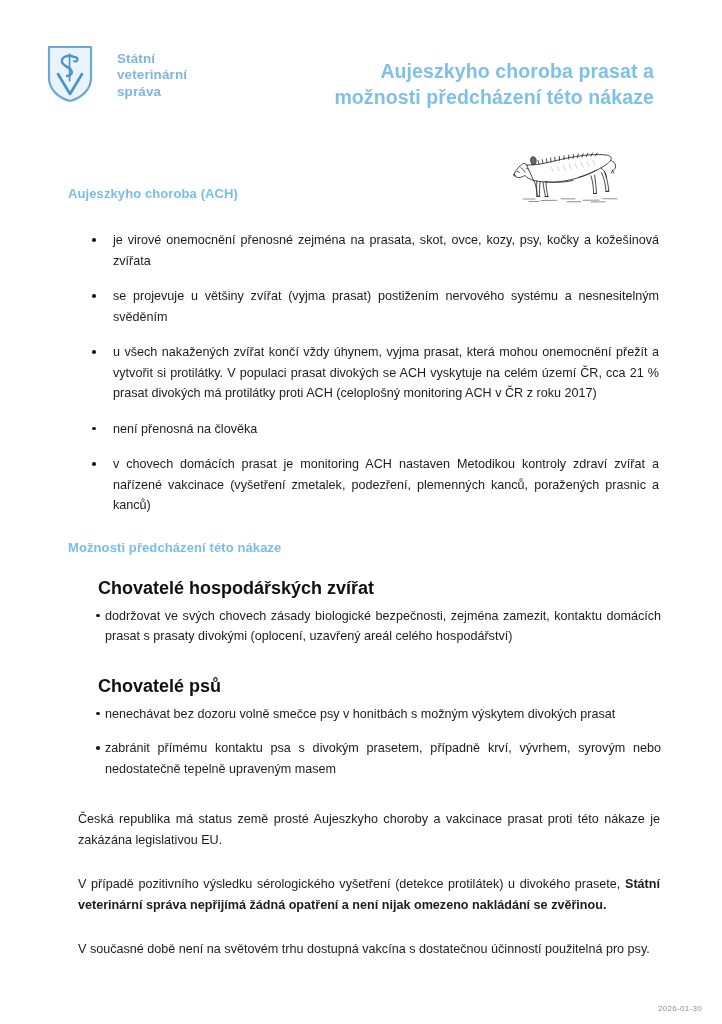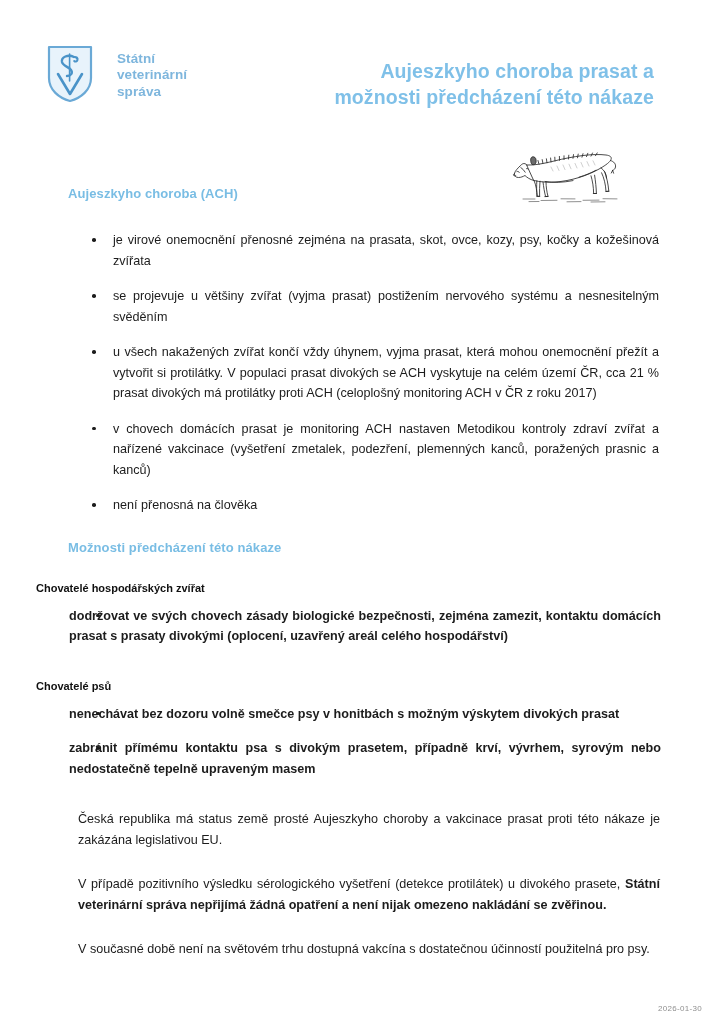--- a/index.html
+++ b/index.html
@@ -121,32 +121,31 @@
     width: 3.6px;
     height: 3.6px;
     border-radius: 50%;
     background: #1c1c1c;
   }
 
   ul.bullets.sub {
     padding-right: 60px;
   }
   ul.bullets.sub > li {
-    padding-left: 68px;
+    padding-left: 104px;
     margin-bottom: 14px;
-    font-weight: bold;
   }
   ul.bullets.sub > li::before {
     left: 95px;
   }
 
   h3.sub-heading {
     margin: 0;
-    padding: 0 0 0 36px;
-    font-size: 11px;
+    padding: 0 0 0 98px;
+    font-size: 18px;
     line-height: 18px;
     font-weight: bold;
     color: #101010;
   }
 
   .para {
     margin: 0;
     padding: 0 62px 0 78px;
     font-size: 12.6px;
     line-height: 20.5px;
@@ -262,22 +261,22 @@
 
   <div class="content">
 
     <h2 class="section-heading">Aujeszkyho choroba (ACH)</h2>
     <div class="sec-gap-1"></div>
 
     <ul class="bullets">
       <li>je virové onemocnění přenosné zejména na prasata, skot, ovce, kozy, psy, kočky a kožešinová zvířata</li>
       <li>se projevuje u většiny zvířat (vyjma prasat) postižením nervového systému a nesnesitelným svěděním</li>
       <li>u všech nakažených zvířat končí vždy úhynem, vyjma prasat, která mohou onemocnění přežít a vytvořit si protilátky. V populaci prasat divokých se ACH vyskytuje na celém území ČR, cca 21 % prasat divokých má protilátky proti ACH (celoplošný monitoring ACH v ČR z roku 2017)</li>
+      <li>není přenosná na člověka</li>
       <li>v chovech domácích prasat je monitoring ACH nastaven Metodikou kontroly zdraví zvířat a nařízené vakcinace (vyšetření zmetalek, podezření, plemenných kanců, poražených prasnic a kanců)</li>
-      <li>není přenosná na člověka</li>
     </ul>
 
     <div class="gap-l"></div>
 
     <h2 class="section-heading">Možnosti předcházení této nákaze</h2>
     <div class="sec-gap-2"></div>
 
     <h3 class="sub-heading">Chovatelé hospodářských zvířat</h3>
     <div class="gap-xs"></div>
     <ul class="bullets sub">

